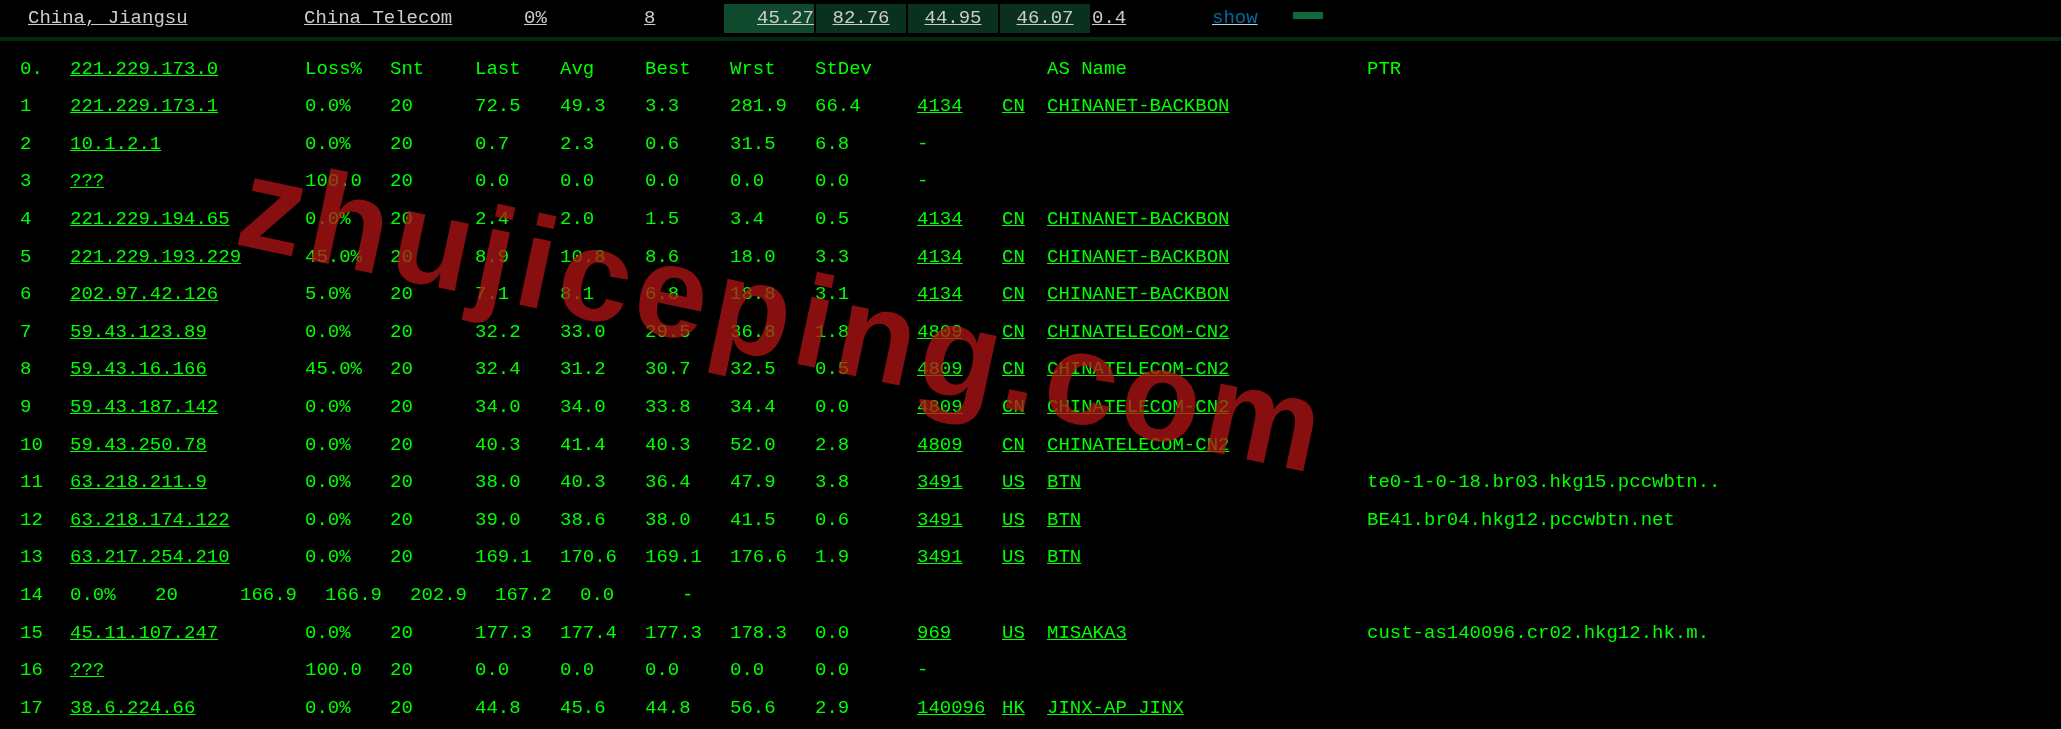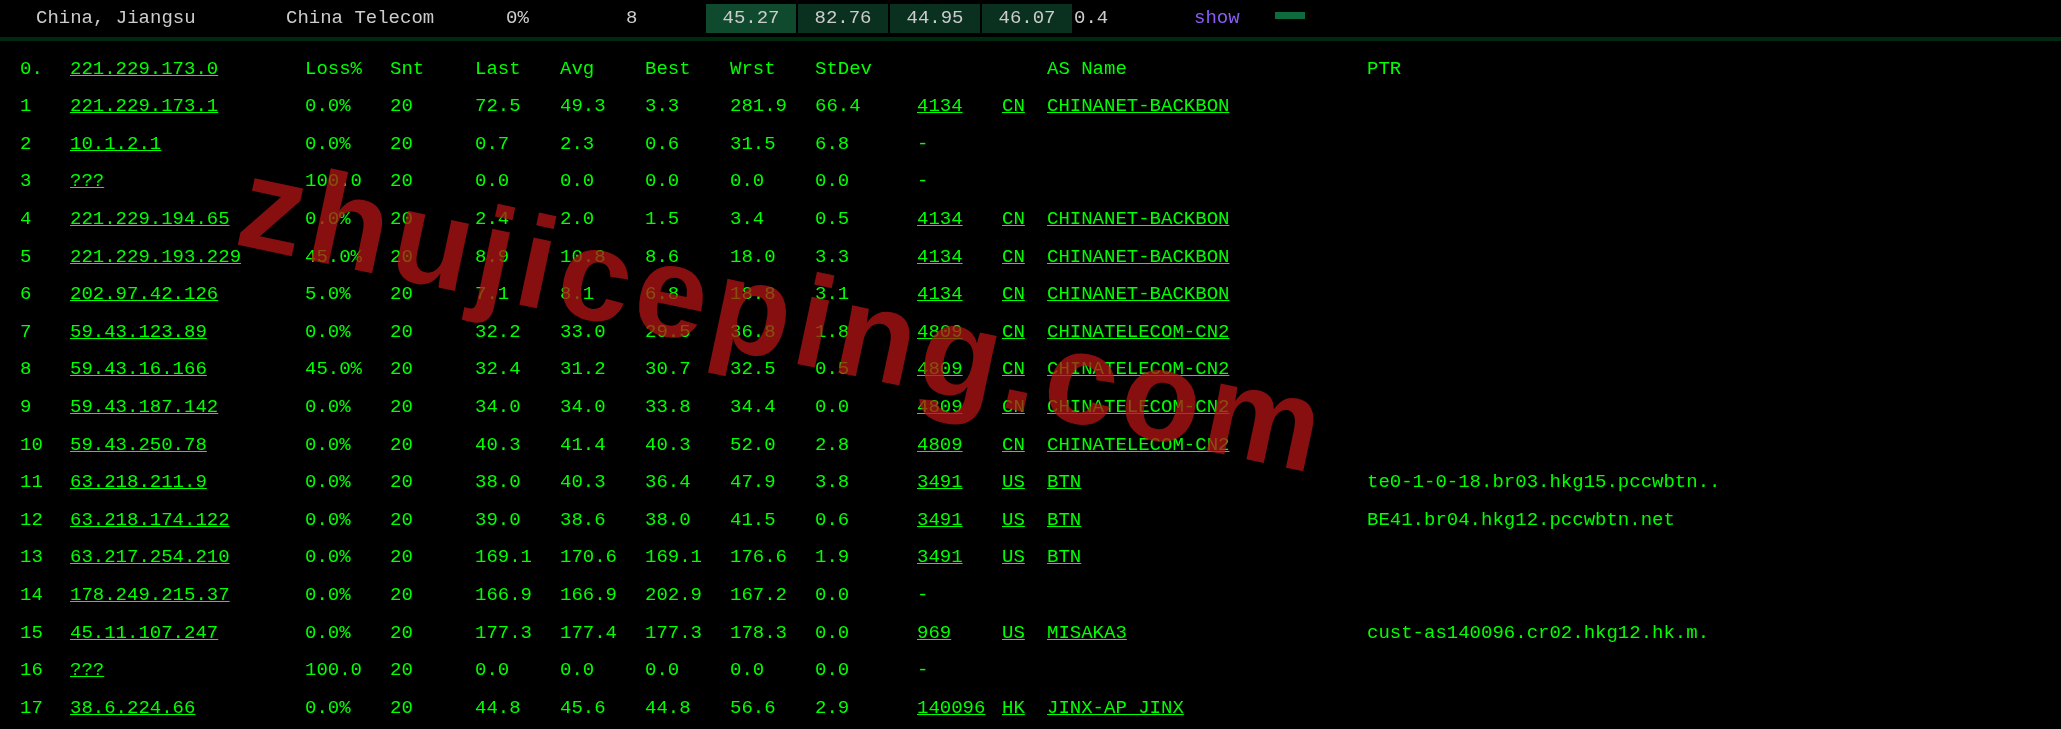--- a/index.html
+++ b/index.html
@@ -11,39 +11,40 @@
       background: #000;
       font-family: 'Courier New', monospace;
       font-size: 19px;
       color: #00ff00;
       overflow: hidden;
       width: 2061px;
       position: relative;
     }
     .header-row {
       display: flex;
-      padding: 4px 0px 4px 36px;
+      padding: 4px 0px 4px 28px;
       color: #ccc;
       background: #000;
       line-height: 1.5;
+      text-decoration: underline;
     }
     .header-row .hloc { width: 250px; }
-    .header-row .hisp { width: 220px; }
+    .header-row .hisp { width: 220px; margin-left: 26px; }
     .header-row .hpct { width: 120px; text-align: left; }
     .header-row .hcnt { width: 80px; text-align: left; }
     .header-row .hstat {
       width: 90px;
       text-align: center;
       background: #0a3020;
       margin-right: 2px;
     }
-    .header-row .hstat.first { background: #0f4a2e; }
+    .header-row .hstat.first { background: #0f4a2e; text-align: right; }
     .header-row .hz { width: 70px; }
     .header-row .hshow {
-      color: #8b5cf6;
+      color: #0369a1;
       margin-left: 50px;
     }
     .header-row .hbar {
       width: 30px;
       height: 7px;
       background: #0f6a3e;
       margin-left: 35px;
       margin-top: 8px;
     }
     .divider {
@@ -314,21 +315,20 @@
         <div class="col-best">169.1</div>
         <div class="col-wrst">176.6</div>
         <div class="col-stdev">1.9</div>
         <div class="col-as"><span class="u">3491</span></div>
         <div class="col-cc"><span class="u">US</span></div>
         <div class="col-asname"><span class="u">BTN</span></div>
         <div class="col-ptr"></div>
       </div>
       <div class="row">
         <div class="col-hop">14</div>
-        <div class="col-host"><span class="u">178.249.215.37</span></div>
         <div class="col-loss">0.0%</div>
         <div class="col-snt">20</div>
         <div class="col-last">166.9</div>
         <div class="col-avg">166.9</div>
         <div class="col-best">202.9</div>
         <div class="col-wrst">167.2</div>
         <div class="col-stdev">0.0</div>
         <div class="col-as">-</div>
         <div class="col-cc"></div>
         <div class="col-asname"></div>

